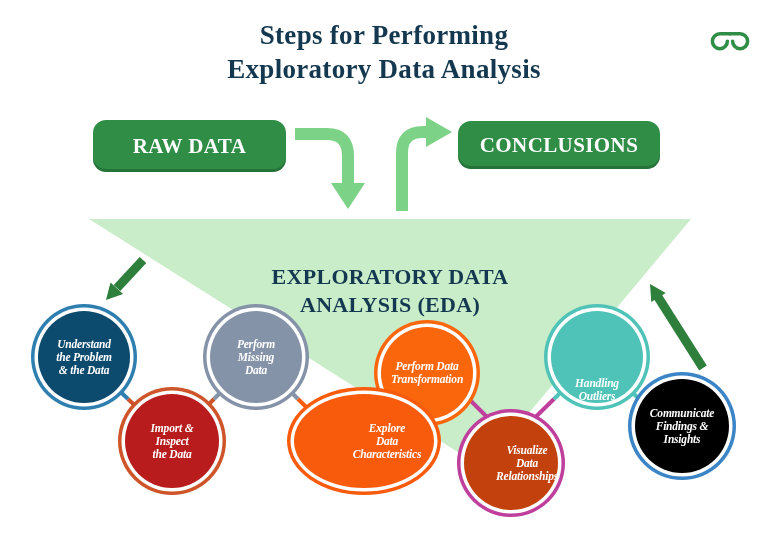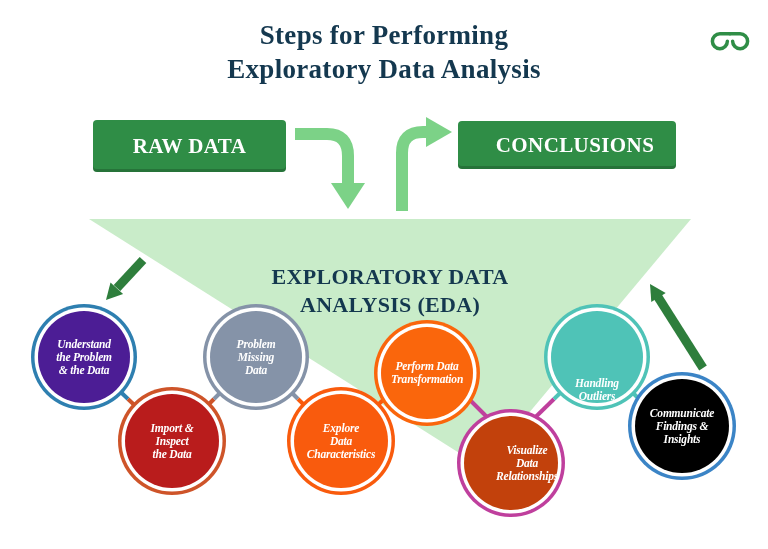--- a/index.html
+++ b/index.html
@@ -11,25 +11,25 @@
   .bg-svg{position:absolute;left:0;top:0;z-index:1;}
   .title{
     position:absolute;top:18px;left:0;width:768px;text-align:center;
     color:var(--navy,#14384F);font-size:27px;font-weight:700;line-height:34px;
     letter-spacing:.3px;z-index:2;
   }
   .logo{position:absolute;top:28px;right:16px;z-index:2;}
   .btn{
     position:absolute;display:flex;align-items:center;justify-content:center;
     background:var(--green,#2F8D46);color:#fff;font-weight:700;font-size:21px;
-    border-radius:4px;letter-spacing:.4px;z-index:2;
+    border-radius:13px;letter-spacing:.4px;z-index:2;
     box-shadow:inset 0 -3px 0 rgba(0,0,0,.18);
   }
   .btn-raw{left:93px;top:120px;width:193px;height:52px;}
-  .btn-conc{left:458px;top:121px;width:202px;height:48px;padding-left:16px;}
+  .btn-conc{left:458px;top:121px;width:202px;height:48px;}
   .funnel-label{
     position:absolute;top:227px;left:88px;width:604px;text-align:center;
     color:var(--navy,#14384F);font-weight:700;font-size:22px;line-height:28px;
     letter-spacing:.3px;z-index:2;margin-top:36px;
   }
   .circle{
     position:absolute;border-radius:50%;z-index:3;
     display:flex;align-items:center;justify-content:center;text-align:center;
   }
   .circle-text{
@@ -101,30 +101,30 @@
   </div>
   <div class="btn btn-conc">
     <span>CONCLUSIONS</span>
   </div>
 
   <div class="funnel-label">
     <div>EXPLORATORY DATA</div>
     <div>ANALYSIS (EDA)</div>
   </div>
 
-  <div class="circle" style="left: 38px; top: 311px; width: 92px; height: 92px; background: #4c1d95; box-shadow: rgb(255, 255, 255) 0px 0px 0px 3.5px, rgb(46, 127, 176) 0px 0px 0px 7px;">
+  <div class="circle" style="left: 38px; top: 311px; width: 92px; height: 92px; background: #0c4a6e; box-shadow: rgb(255, 255, 255) 0px 0px 0px 3.5px, rgb(46, 127, 176) 0px 0px 0px 7px;">
     <div class="circle-text">
       <div>Understand</div>
         <div>the Problem</div>
         <div>&amp; the Data</div>
     </div>
   </div>
   <div class="circle" style="left: 210px; top: 311px; width: 92px; height: 92px; background: rgb(133, 147, 168); box-shadow: rgb(255, 255, 255) 0px 0px 0px 3.5px, rgb(133, 147, 168) 0px 0px 0px 7px;">
     <div class="circle-text">
-      <div>Problem</div>
+      <div>Perform</div>
         <div>Missing</div>
         <div>Data</div>
     </div>
   </div>
   <div class="circle" style="left: 381px; top: 311px; width: 92px; height: 92px; background: rgb(250, 102, 12); box-shadow: rgb(255, 255, 255) 0px 0px 0px 3.5px, rgb(250, 102, 12) 0px 0px 0px 7px; margin-top: 16px;">
     <div class="circle-text">
       <div>Perform Data</div>
         <div>Transformation</div>
     </div>
   </div>
@@ -135,21 +135,21 @@
     </div>
   </div>
 
   <div class="circle" style="left: 125px; top: 394px; width: 94px; height: 94px; background: #b91c1c; box-shadow: rgb(255, 255, 255) 0px 0px 0px 3.5px, rgb(206, 84, 41) 0px 0px 0px 7px;">
     <div class="circle-text">
       <div>Import &amp;</div>
         <div>Inspect</div>
         <div>the Data</div>
     </div>
   </div>
-  <div class="circle" style="left: 294px; top: 394px; width: 94px; height: 94px; background: rgb(249, 91, 13); box-shadow: rgb(255, 255, 255) 0px 0px 0px 3.5px, rgb(249, 91, 13) 0px 0px 0px 7px;">
+  <div class="circle" style="left: 294px; top: 394px; width: 94px; height: 94px; background: rgb(249, 91, 13); box-shadow: rgb(255, 255, 255) 0px 0px 0px 3.5px, rgb(249, 91, 13) 0px 0px 0px 7px; padding-left: 46px;">
     <div class="circle-text">
       <div>Explore</div>
         <div>Data</div>
         <div>Characteristics</div>
     </div>
   </div>
   <div class="circle" style="left: 464px; top: 416px; width: 94px; height: 94px; background: #c2410c; box-shadow: rgb(255, 255, 255) 0px 0px 0px 3.5px, rgb(191, 63, 157) 0px 0px 0px 7px; justify-content: flex-end;">
     <div class="circle-text">
       <div>Visualize</div>
         <div>Data</div>

